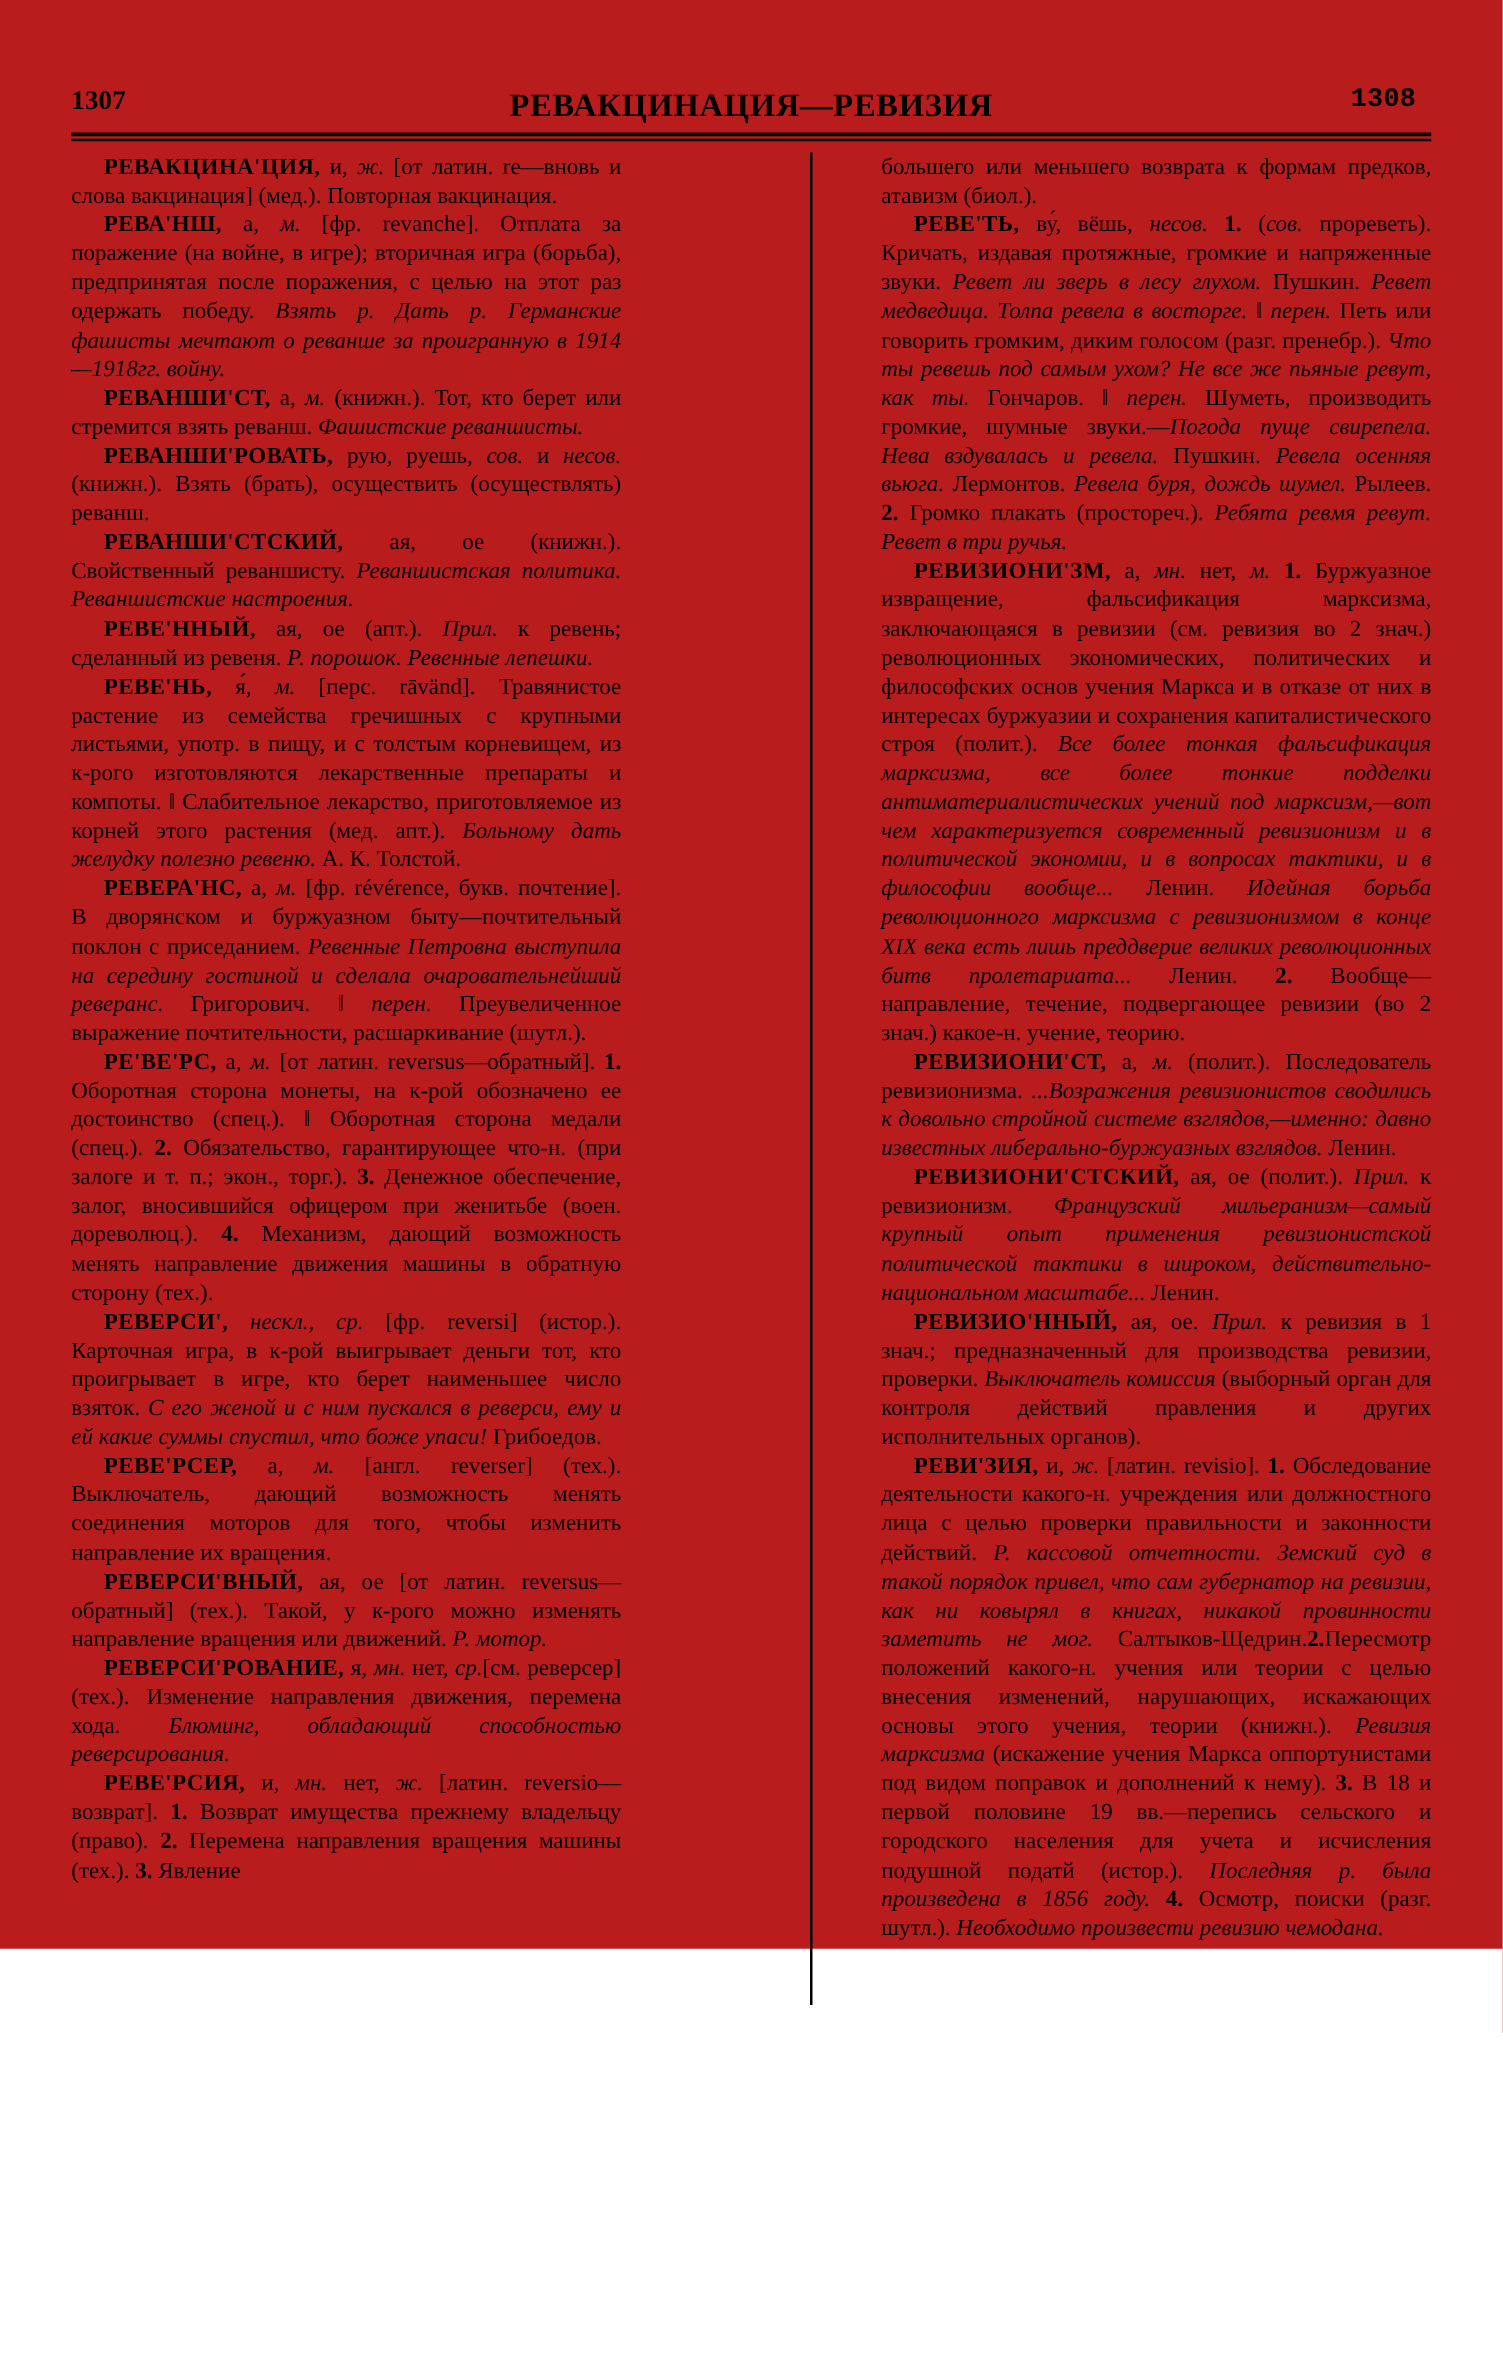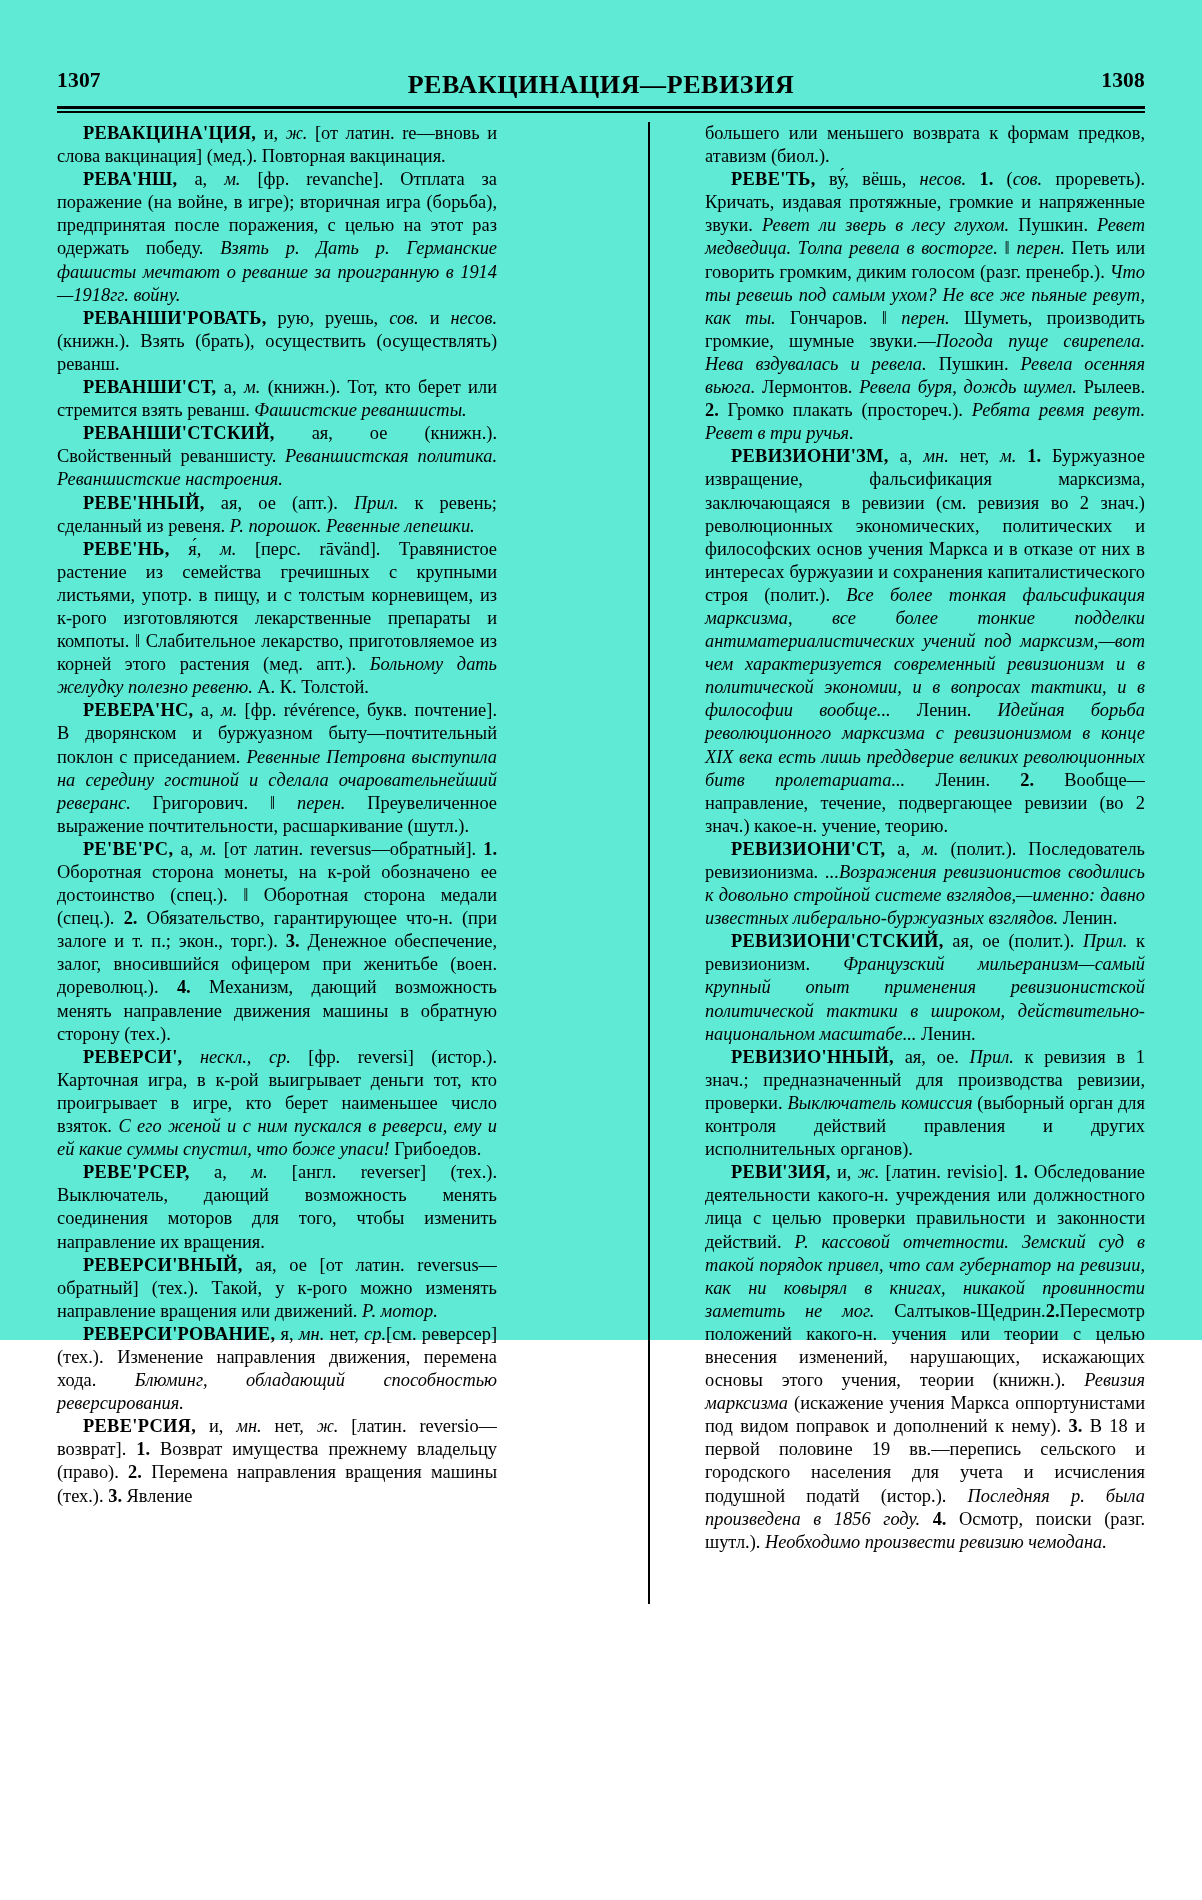--- a/index.html
+++ b/index.html
@@ -12,42 +12,42 @@
     height: 1900px;
     font-family: "Liberation Serif", "DejaVu Serif", serif;
     color: #000000;
     position: relative;
     overflow: hidden;
   }
   .page {
     position: absolute;
     left: 0; top: 0;
     width: 1202px;
-    height: 1340px;
-    background: #5eead4;
+    height: 1559px;
+    background: #b91c1c;
   }
 
   
   .runhead {
     position: absolute;
     left: 57px;
     top: 68px;
     width: 1088px;
     height: 34px;
   }
   .folio {
     position: absolute;
     top: 0;
     font-size: 21.5px;
     font-weight: bold;
     letter-spacing: .2px;
     font-family: "Liberation Serif", "DejaVu Serif", serif;
   }
   .folio-left  { left: 0; }
-  .folio-right { right: 0; }
+  .folio-right { right: 12px; font-family: Liberation Mono, monospace; }
   .runtitle {
     position: absolute;
     left: 0; right: 0;
     top: 2px;
     text-align: center;
     font-size: 26px;
     font-weight: bold;
     letter-spacing: .6px;
   }
 
@@ -124,22 +124,22 @@
     <div class="rule-gap"></div>
     <div class="rule-thin"></div>
   </div>
 
   <div class="columns">
     <div class="col-divider"></div>
 
     <div class="col col-left">
         <p class="entry"><span class="hw">РЕВАКЦИНА'ЦИЯ,</span><span> и, <i>ж.</i> [от латин. re—вновь и слова вакцинация] (мед.). Повторная вакцинация.</span></p>
         <p class="entry"><span class="hw">РЕВА'НШ,</span><span> а, <i>м.</i> [фр. revanche]. Отплата за поражение (на войне, в игре); вторичная игра (борьба), предпринятая после поражения, с целью на этот раз одержать победу. <i>Взять р. Дать р. Германские фашисты мечтают о реванше за проигранную в 1914—1918гг. войну.</i></span></p>
+        <p class="entry"><span class="hw">РЕВАНШИ'СТ,</span><span> а, <i>м.</i> (книжн.). Тот, кто берет или стремится взять реванш. <i>Фашистские реваншисты.</i></span></p>
         <p class="entry"><span class="hw">РЕВАНШИ'РОВАТЬ,</span><span> рую, руешь, <i>сов.</i> и <i>несов.</i> (книжн.). Взять (брать), осуществить (осуществлять) реванш.</span></p>
-        <p class="entry"><span class="hw">РЕВАНШИ'СТ,</span><span> а, <i>м.</i> (книжн.). Тот, кто берет или стремится взять реванш. <i>Фашистские реваншисты.</i></span></p>
         <p class="entry"><span class="hw">РЕВАНШИ'СТСКИЙ,</span><span> ая, ое (книжн.). Свойственный реваншисту. <i>Реваншистская политика. Реваншистские настроения.</i></span></p>
         <p class="entry"><span class="hw">РЕВЕ'ННЫЙ,</span><span> ая, ое (апт.). <i>Прил.</i> к ревень; сделанный из ревеня. <i>Р. порошок. Ревенные лепешки.</i></span></p>
         <p class="entry"><span class="hw">РЕВЕ'НЬ,</span><span> я́, <i>м.</i> [перс. rāvänd]. Травянистое растение из семейства гречишных с крупными листьями, употр. в пищу, и с толстым корневищем, из к-рого изготовляются лекарственные препараты и компоты. ‖ Слабительное лекарство, приготовляемое из корней этого растения (мед. апт.). <i>Больному дать желудку полезно ревеню.</i> А. К. Толстой.</span></p>
         <p class="entry"><span class="hw">РЕВЕРА'НС,</span><span> а, <i>м.</i> [фр. révérence, букв. почтение]. В дворянском и буржуазном быту—почтительный поклон с приседанием. <i>Ревенные Петровна выступила на середину гостиной и сделала очаровательнейший реверанс.</i> Григорович. ‖ <i>перен.</i> Преувеличенное выражение почтительности, расшаркивание (шутл.).</span></p>
         <p class="entry"><span class="hw">РЕ'ВЕ'РС,</span><span> а, <i>м.</i> [от латин. reversus—обратный]. <b>1.</b> Оборотная сторона монеты, на к-рой обозначено ее достоинство (спец.). ‖ Оборотная сторона медали (спец.). <b>2.</b> Обязательство, гарантирующее что-н. (при залоге и т. п.; экон., торг.). <b>3.</b> Денежное обеспечение, залог, вносившийся офицером при женитьбе (воен. дореволюц.). <b>4.</b> Механизм, дающий возможность менять направление движения машины в обратную сторону (тех.).</span></p>
         <p class="entry"><span class="hw">РЕВЕРСИ',</span><span> <i>нескл., ср.</i> [фр. reversi] (истор.). Карточная игра, в к-рой выигрывает деньги тот, кто проигрывает в игре, кто берет наименьшее число взяток. <i>С его женой и с ним пускался в реверси, ему и ей какие суммы спустил, что боже упаси!</i> Грибоедов.</span></p>
         <p class="entry"><span class="hw">РЕВЕ'РСЕР,</span><span> а, <i>м.</i> [англ. reverser] (тех.). Выключатель, дающий возможность менять соединения моторов для того, чтобы изменить направление их вращения.</span></p>
         <p class="entry"><span class="hw">РЕВЕРСИ'ВНЫЙ,</span><span> ая, ое [от латин. reversus—обратный] (тех.). Такой, у к-рого можно изменять направление вращения или движений. <i>Р. мотор.</i></span></p>
         <p class="entry"><span class="hw">РЕВЕРСИ'РОВАНИЕ,</span><span> я, <i>мн.</i> нет, <i>ср.</i>[см. реверсер] (тех.). Изменение направления движения, перемена хода. <i>Блюминг, обладающий способностью реверсирования.</i></span></p>
         <p class="entry"><span class="hw">РЕВЕ'РСИЯ,</span><span> и, <i>мн.</i> нет, <i>ж.</i> [латин. reversio—возврат]. <b>1.</b> Возврат имущества прежнему владельцу (право). <b>2.</b> Перемена направления вращения машины (тех.). <b>3.</b> Явление</span></p>

